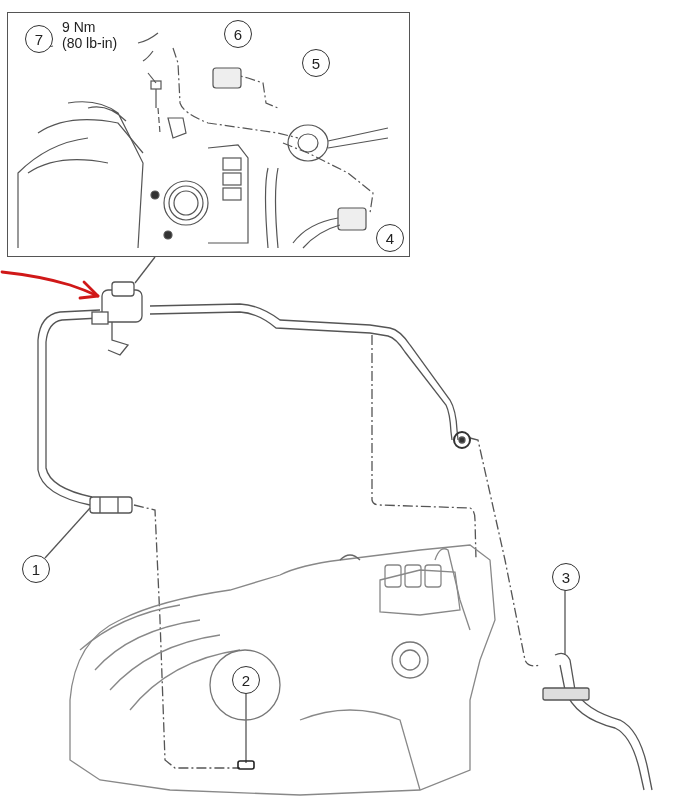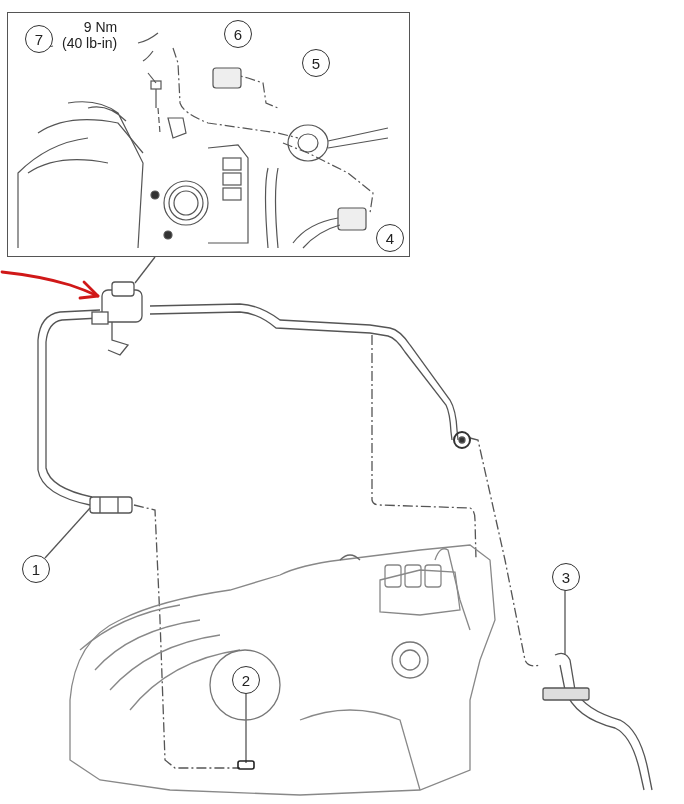--- a/index.html
+++ b/index.html
@@ -1,20 +1,20 @@
 <!DOCTYPE html>
 <html><head>
   <meta charset="utf-8">
   <style>
     html, body { margin: 0; padding: 0; background: #ffffff; }
     body { width: 684px; height: 804px; position: relative; overflow: hidden; font-family: "Liberation Sans", sans-serif; }
     .canvas { position: absolute; left: 0; top: 0; width: 684px; height: 804px; }
     .inset { position: absolute; left: 7px; top: 12px; width: 403px; height: 245px; border: 1.5px solid #555; background: #fff; box-sizing: border-box; }
     .callout { position: absolute; width: 28px; height: 28px; border: 1.5px solid #333; border-radius: 50%; background: #fff; display: flex; align-items: center; justify-content: center; font-size: 15px; color: #222; box-sizing: border-box; }
-    .torque { position: absolute; left: 62px; top: 19px; text-align: right; font-size: 14px; line-height: 16px; color: #222; }
+    .torque { position: absolute; left: 62px; top: 19px; text-align: left; font-size: 14px; line-height: 16px; color: #222; }
     svg { position: absolute; left: 0; top: 0; }
   </style>
 </head>
 <body>
 
 <div class="canvas">
 
   <svg width="684" height="804" viewBox="0 0 684 804">
     <g fill="none" stroke="#555" stroke-width="1.3">
 
@@ -101,21 +101,21 @@
         <rect x="215" y="175" width="18" height="12"></rect>
         <circle cx="147" cy="182" r="4" fill="#333"></circle>
         <circle cx="160" cy="222" r="4" fill="#333"></circle>
         <path d="M160 105 L175 105 L178 120 L165 125 Z"></path>
       </g>
     </svg>
   </div>
 
   <div class="torque">
     <div>9 Nm</div>
-    <div>(40 lb-in)</div>
+    <div>(80 lb-in)</div>
   </div>
 
   <div class="callout" style="left:25px; top:25px;">7</div>
   <div class="callout" style="left:224px; top:20px;">6</div>
   <div class="callout" style="left:302px; top:49px;">5</div>
   <div class="callout" style="left:376px; top:224px;">4</div>
 
   <div class="callout" style="left:22px; top:555px;">1</div>
   <div class="callout" style="left:232px; top:666px;">2</div>
   <div class="callout" style="left:552px; top:563px;">3</div>

